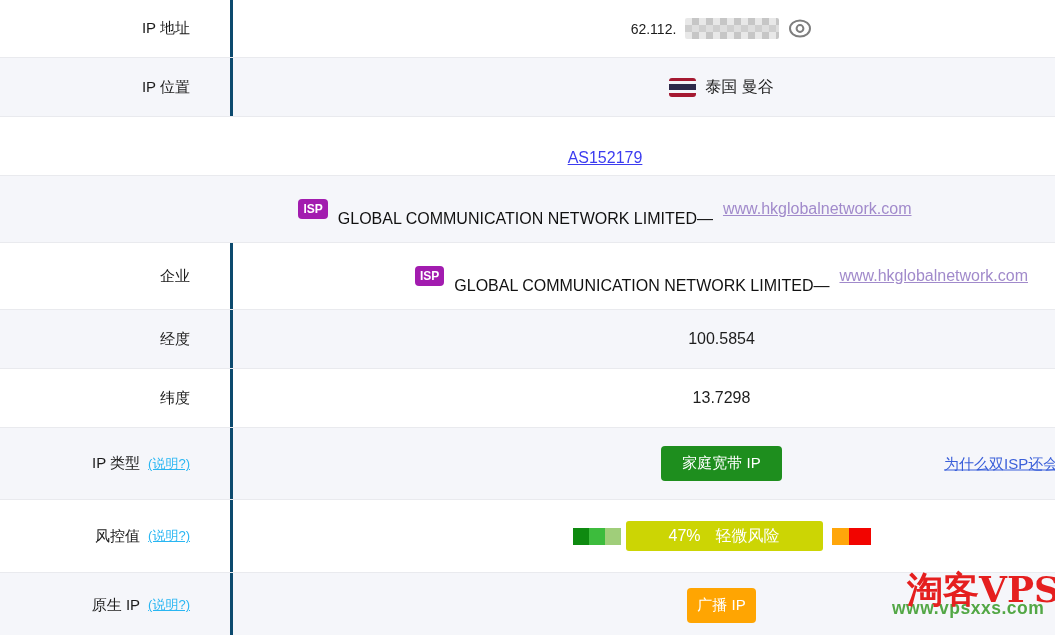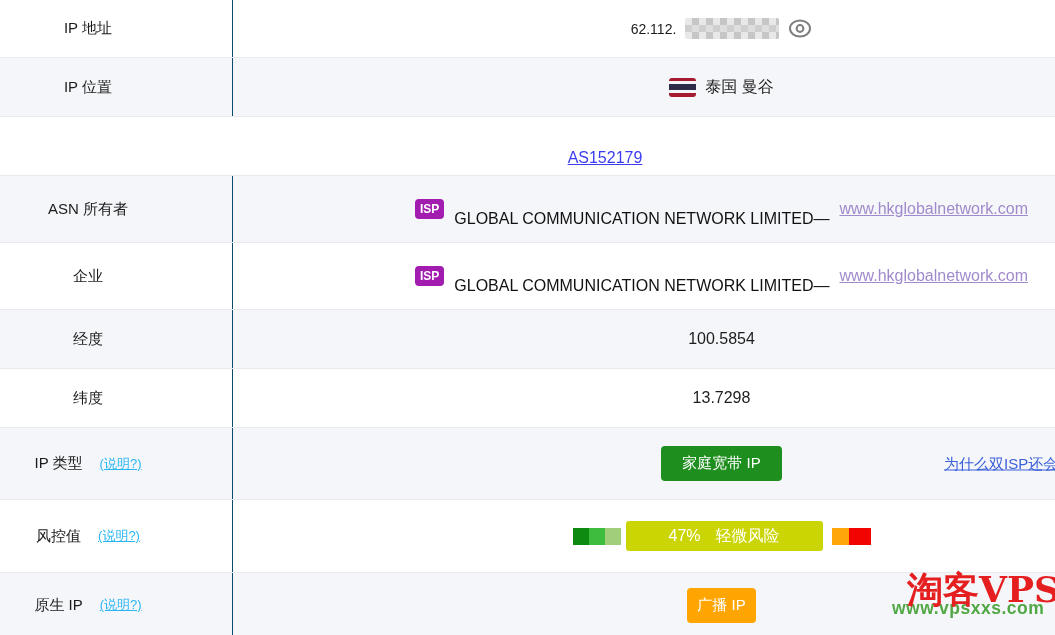--- a/index.html
+++ b/index.html
@@ -14,26 +14,26 @@
   .row:nth-child(2){height:59px}
   .row:nth-child(3){height:59px}
   .row:nth-child(4){height:67px}
   .row:nth-child(5){height:67px}
   .row:nth-child(6){height:59px}
   .row:nth-child(7){height:59px}
   .row:nth-child(8){height:72px}
   .row:nth-child(9){height:73px}
   .row:nth-child(10){height:64px; border-bottom:none;}
   .label-cell {
-    flex:0 0 233px; width:233px; border-right:1px solid #0c4a6e;
-    display:flex; align-items:center; justify-content:center;
-    padding-right:56px; gap:8px;
+    flex:0 0 233px; width:233px; border-right:3px solid #0c4a6e;
+    display:flex; align-items:center; justify-content:flex-end;
+    padding-right:40px; gap:8px;
   }
   .row-label { font-size:15px; color:#1b1b1b; white-space:nowrap; }
-  .note-link { font-size:13px; color:#29b6f2; text-decoration:underline; white-space:nowrap; cursor:pointer;margin-left:9px; }
+  .note-link { font-size:13px; color:#29b6f2; text-decoration:underline; white-space:nowrap; cursor:pointer; }
   .value-cell {
     flex:1 1 auto; display:flex; align-items:center; justify-content:center;
     position:relative; font-size:16px; color:#1d1d1d;
   }
   
   .ip-wrap { display:flex; align-items:center; gap:9px; font-size:14px; color:#1c1c1c; }
   .masked {
     display:inline-block; width:94px; height:21px; border-radius:2px;
     background-image: conic-gradient(#c6c6c6 25%, #dedede 0 50%, #cfcfcf 0 75%, #e8e8e8 0);
     background-size:14px 14px;
@@ -129,23 +129,20 @@
       </div>
     </div>
 
     <div class="row">
       <div class="value-cell">
         <a class="asn-link">AS152179</a>
       </div>
     </div>
 
     <div class="row">
-      <div class="label-cell">
-        <span class="row-label">ASN 所有者</span>
-      </div>
       <div class="value-cell">
         <div class="org-wrap">
           <span class="isp-badge">ISP</span>
           <span class="org-name">GLOBAL COMMUNICATION NETWORK LIMITED—</span>
           <a class="site-link">www.hkglobalnetwork.com</a>
         </div>
       </div>
     </div>
 
     <div class="row">

